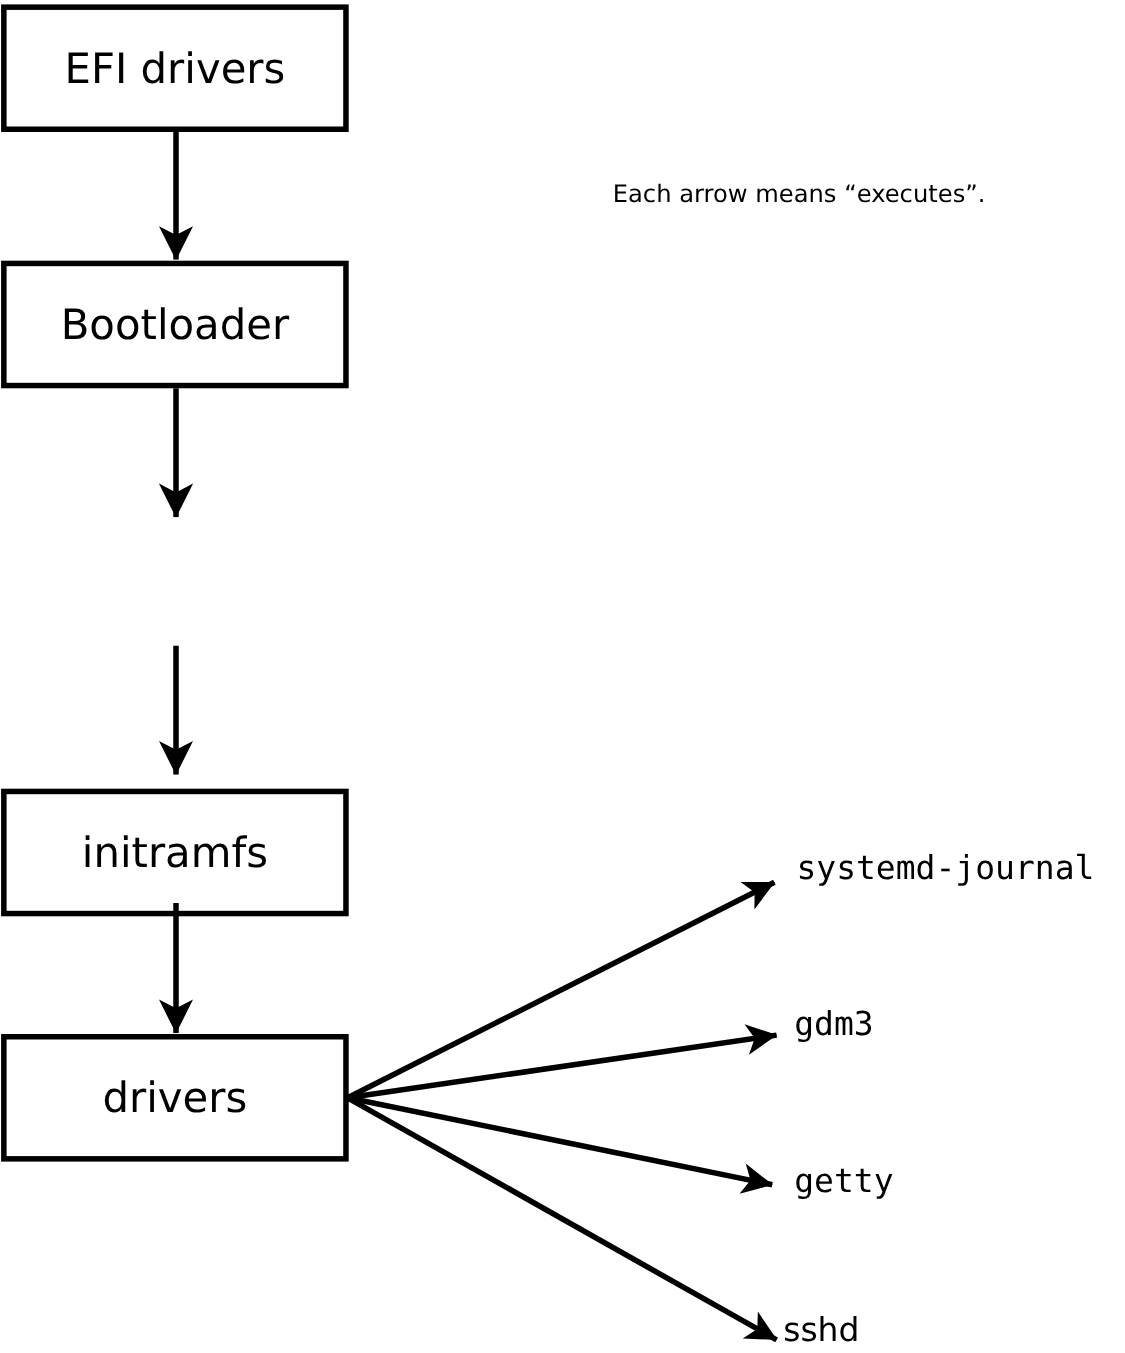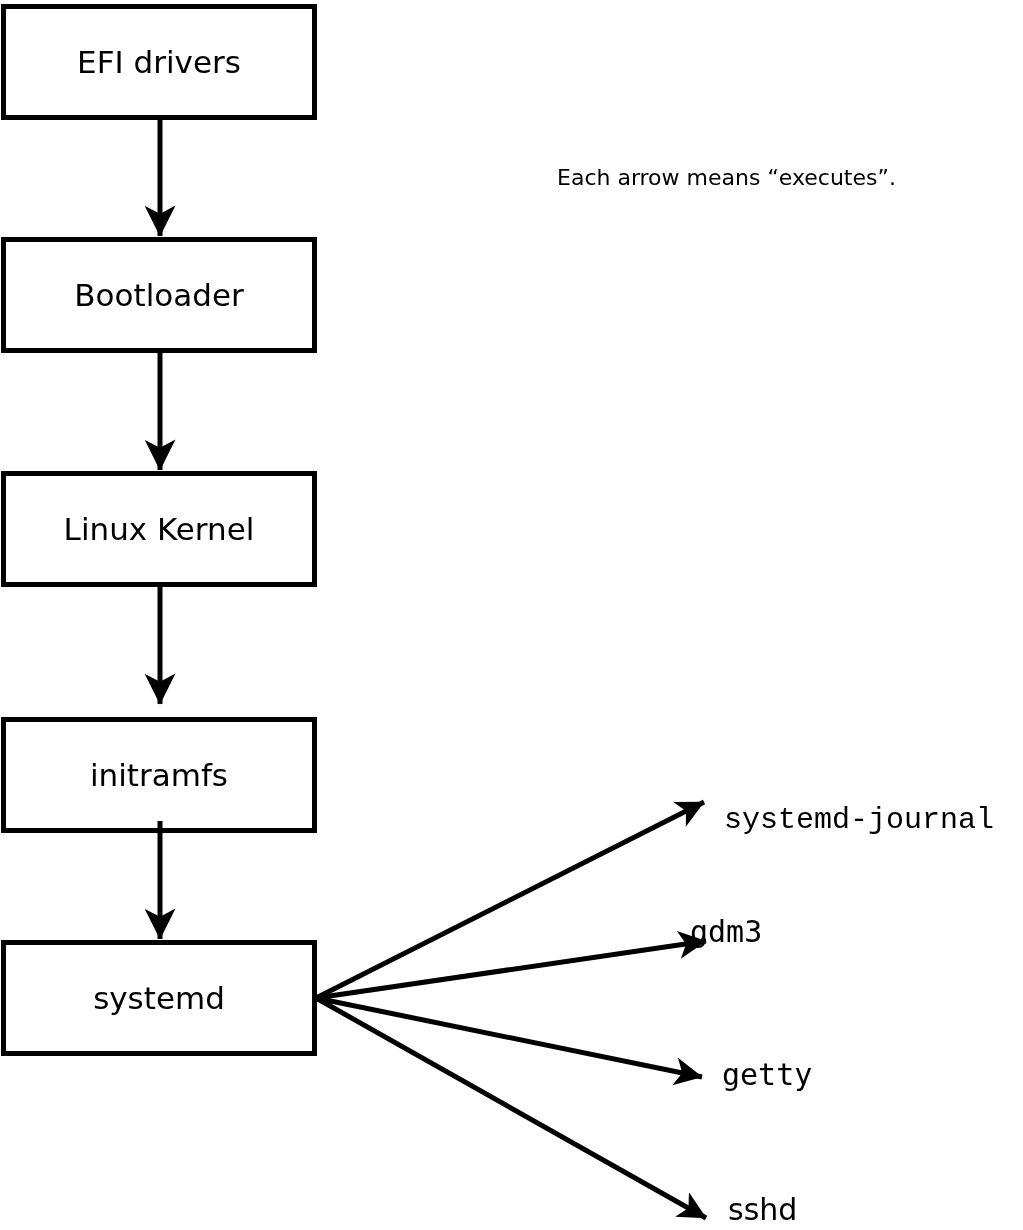--- a/index.html
+++ b/index.html
@@ -20,21 +20,21 @@
     position: absolute;
     left: 1px;
     width: 316px;
     height: 116px;
     box-sizing: border-box;
     border: 5px solid #000000;
     background: #ffffff;
     display: flex;
     align-items: center;
     justify-content: center;
-    font-size: 31px;
+    font-size: 38px;
     line-height: 1;
     z-index: 2;
   }
   #box-efi        { top: 4px;   }
   #box-bootloader { top: 237px; align-items: center; }
   #box-kernel     { top: 471px; }
   #box-initramfs  { top: 705px; margin-top: 12px; }
   #box-systemd    { top: 940px; }
 
   #caption {
@@ -46,24 +46,24 @@
     white-space: nowrap;
   }
 
   .proc-label {
     position: absolute;
     font-family: "DejaVu Sans Mono", monospace;
     font-size: 30px;
     line-height: 1;
     white-space: nowrap;
   }
-  #proc-journal { left: 724px; top: 805px; font-family: Liberation Mono, monospace; }
-  #proc-gdm3    { left: 690px; top: 917px; }
+  #proc-journal { left: 724px; top: 775px; }
+  #proc-gdm3    { left: 722px; top: 917px; }
   #proc-getty   { left: 722px; top: 1060px; }
-  #proc-sshd    { left: 712px; top: 1195px; font-family: "DejaVu Sans", sans-serif; margin-left: 16px; }
+  #proc-sshd    { left: 712px; top: 1195px; font-family: "DejaVu Sans", sans-serif; }
 
   #arrow-layer {
     position: absolute;
     left: 0;
     top: 0;
     z-index: 3;
     pointer-events: none;
   }
   #arrow-layer line {
     stroke: #000000;
@@ -100,28 +100,25 @@
     <line x1="316" y1="998" x2="702" y2="1077" marker-end="url(#mk-f)"></line>
     <line x1="316" y1="998" x2="706" y2="1218" marker-end="url(#mk-f)"></line>
   </svg>
 
   <div class="flow-box" id="box-efi">
     <span>EFI drivers</span>
   </div>
   <div class="flow-box" id="box-bootloader">
     <span>Bootloader</span>
   </div>
-  <div class="flow-box" id="box-kernel">
-    <span>Linux Kernel</span>
-  </div>
   <div class="flow-box" id="box-initramfs">
     <span>initramfs</span>
   </div>
   <div class="flow-box" id="box-systemd">
-    <span>systemd</span>
+    <span>drivers</span>
   </div>
 
   <div id="caption">Each arrow means “executes”.</div>
 
   <div class="proc-label" id="proc-journal">systemd-journal</div>
   <div class="proc-label" id="proc-gdm3">gdm3</div>
   <div class="proc-label" id="proc-getty">getty</div>
   <div class="proc-label" id="proc-sshd">sshd</div>
 
 </div>

